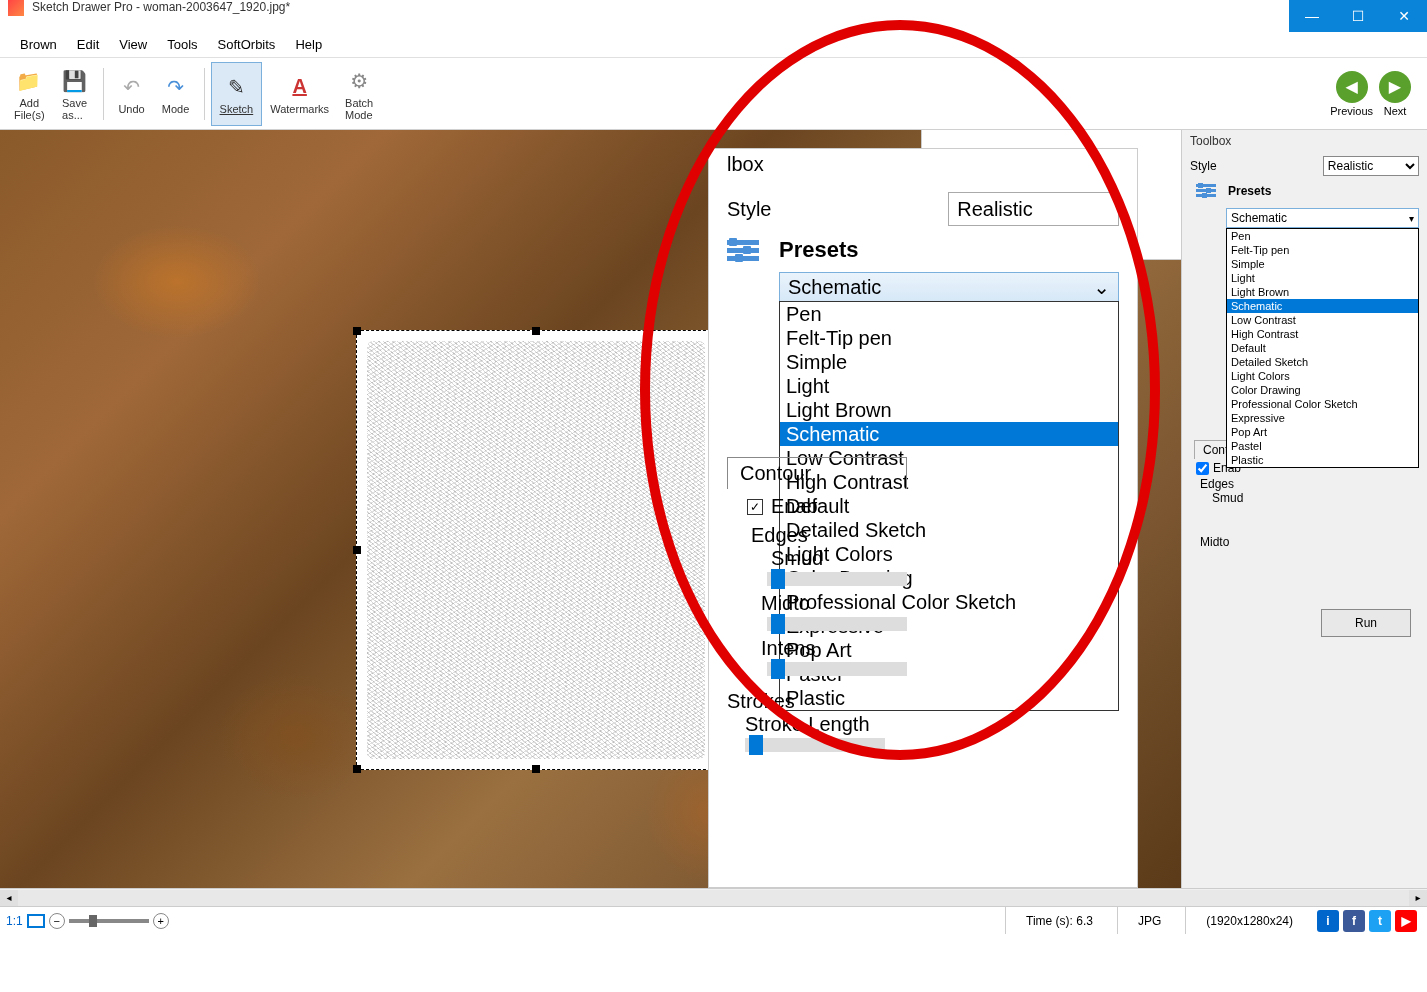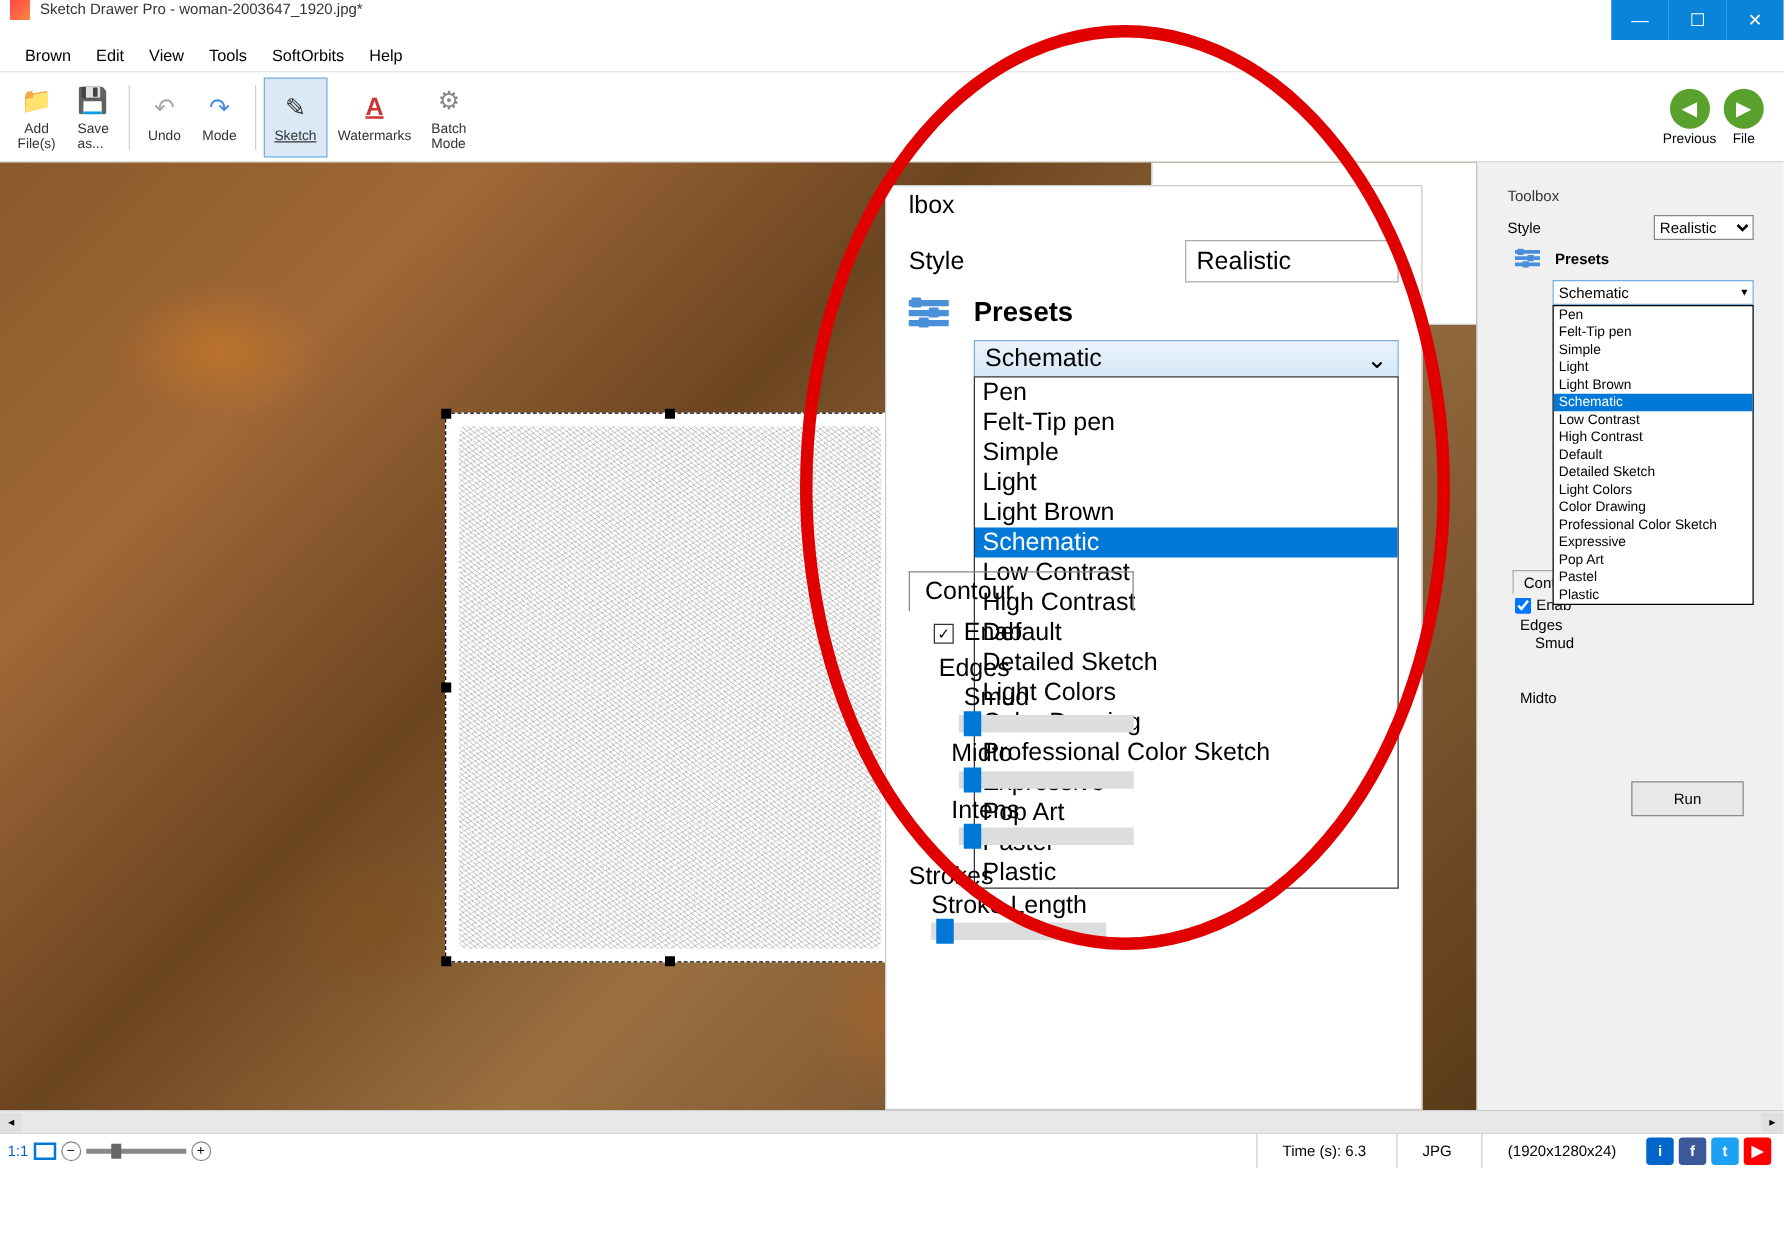--- a/index.html
+++ b/index.html
@@ -39,21 +39,21 @@
 .sketch-sel { position: absolute; left: 356px; top: 200px; width: 360px; height: 440px; background: #fff; border: 1px dashed #000; }
 .handle { position: absolute; width: 8px; height: 8px; background: #000; }
 .h-tl{top:-4px;left:-4px}.h-tr{top:-4px;right:-4px}.h-bl{bottom:-4px;left:-4px}.h-br{bottom:-4px;right:-4px}
 .h-tm{top:-4px;left:50%;margin-left:-4px}.h-bm{bottom:-4px;left:50%;margin-left:-4px}
 .h-ml{top:50%;left:-4px;margin-top:-4px}.h-mr{top:50%;right:-4px;margin-top:-4px}
 .sketch-face { position:absolute; inset: 10px; background: repeating-linear-gradient(40deg, rgba(0,0,0,.15) 0 1px, transparent 1px 3px), repeating-linear-gradient(-30deg, rgba(0,0,0,.12) 0 1px, transparent 1px 4px); border-radius: 6px; }
 
 .preview-bird { position: absolute; right: 0; top: 0; width: 260px; height: 130px; background: #fff; border-left: 1px solid #ccc; border-bottom: 1px solid #ccc; display:flex; align-items:center; justify-content:center; }
 .bird-svg { width: 180px; height: 90px; }
 
-.toolbox-panel { width: 246px; background: #f0f0f0; border-left: 1px solid #ccc; display: flex; flex-direction: column; padding: 16px; }
+.toolbox-panel { width: 246px; background: #f0f0f0; border-left: 1px solid #ccc; display: flex; flex-direction: column; padding: 0; }
 .tb-header { font-size: 12px; padding: 4px 8px; color: #333; }
 .tb-row { display:flex; align-items:center; padding: 4px 8px; font-size: 12px; gap: 6px; }
 .tb-select { flex: 1; font-size: 12px; height: 20px; border: 1px solid #888; background: #fff; }
 .tb-label-bold { font-weight: bold; font-size: 12px; padding-left: 4px;}
 .tb-icon-sliders { width: 28px; height: 20px; display:flex; flex-direction:column; gap:2px; padding-left: 6px; }
 .tb-icon-sliders span { height:3px; width:20px; background: linear-gradient(90deg,#4a90d9,#4a90d9); position:relative; }
 .tb-icon-sliders span::after { content:""; position:absolute; width:5px; height:5px; background:#4a90d9; top:-1px; }
 .tb-icon-sliders span:nth-child(1)::after{left:2px}.tb-icon-sliders span:nth-child(2)::after{left:10px}.tb-icon-sliders span:nth-child(3)::after{left:6px}
 .tb-presets-container { position:relative; padding: 0 8px 2px 44px; }
 .tb-preset-select { width: 100%; font-size: 12px; height: 20px; border:1px solid #7bb0dd; background:#fff; display:flex; align-items:center; padding:0 4px; justify-content: space-between;}
@@ -162,21 +162,21 @@
 Mode</span>
     </div>
   <div class="ribbon-spacer"></div>
   <div class="nav-arrows">
     <div style="display:flex;flex-direction:column;align-items:center;gap:2px;">
       <div class="nav-arrow">◀</div>
       <span style="font-size:11px">Previous</span>
     </div>
     <div style="display:flex;flex-direction:column;align-items:center;gap:2px;">
       <div class="nav-arrow">▶</div>
-      <span style="font-size:11px">File</span>
+      <span style="font-size:11px">Next</span>
     </div>
   </div>
 </div>
 
 <div class="main">
   <div class="canvas-wrapper">
     <div class="leaf-pattern"></div>
     <div class="sketch-sel">
       <div class="sketch-face"></div>
       <div class="handle h-tl"></div>

